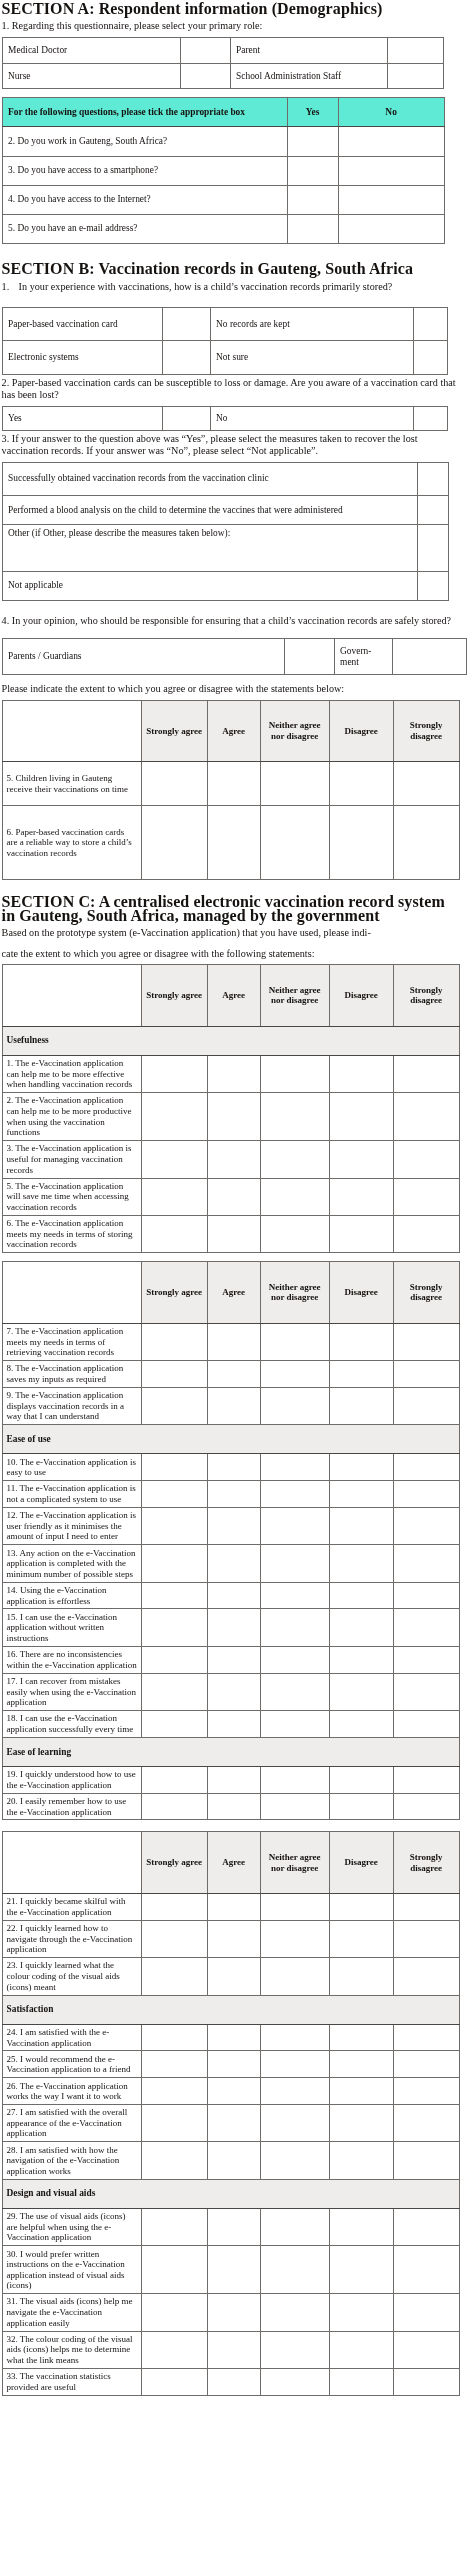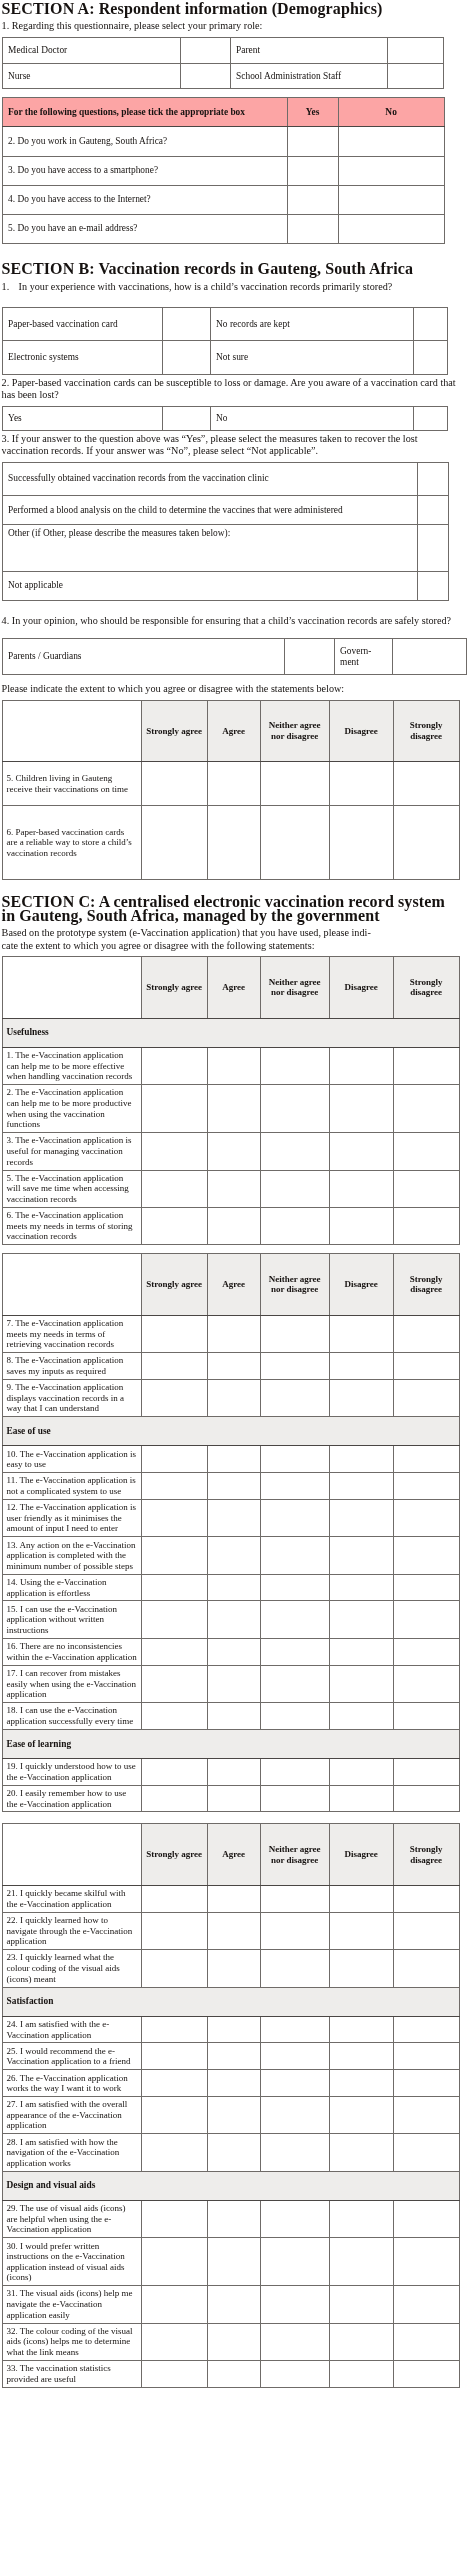--- a/index.html
+++ b/index.html
@@ -19,21 +19,21 @@
   .q-num{display:inline-block;min-width:17px;}
 
   table{border-collapse:collapse;table-layout:fixed;margin:0 0 1.6px 0;}
   td{
     border:0.8px solid #6f6b68;
     font-size:9.4px;line-height:11px;
     padding:2.3px 5.5px;vertical-align:middle;
     overflow:hidden;
   }
   .tbl{border:1.6px solid #4a4644;}
-  .gray{background:#fca5a5;}
+  .gray{background:#5eead4;}
   .bold{font-weight:bold;}
   .ctr{text-align:center;}
   .hdr-sep td{border-bottom:1.6px solid #4a4644;}
 
   
   .likert{width:457px;}
   .likert td{font-size:9px;line-height:10.6px;padding:2.3px 3.9px;}
   .likert .opt-h{
     background:#eeedeb;font-weight:bold;text-align:center;
     font-size:9px;
@@ -265,21 +265,21 @@
           <td></td>
           <td></td>
           <td></td>
         </tr>
   </tbody>
     </table>
 
   <div class="gap16"></div>
 
   <div class="sec-title">SECTION C: A centralised electronic vaccination record system in Gauteng, South Africa, managed by the government</div>
-  <div class="para" style="margin-bottom:0">Based on the prototype system (e-Vaccination application) that you have used, please indi-</div>
+  <div class="para" style="margin-bottom:8px">Based on the prototype system (e-Vaccination application) that you have used, please indi-</div>
   <div class="para">cate the extent to which you agree or disagree with the following statements:</div>
 
   <table class="tbl likert">
     <colgroup>
         <col style="width:139px">
         <col style="width:66px">
         <col style="width:53px">
         <col style="width:69px">
         <col style="width:64px">
         <col style="width:66px">

